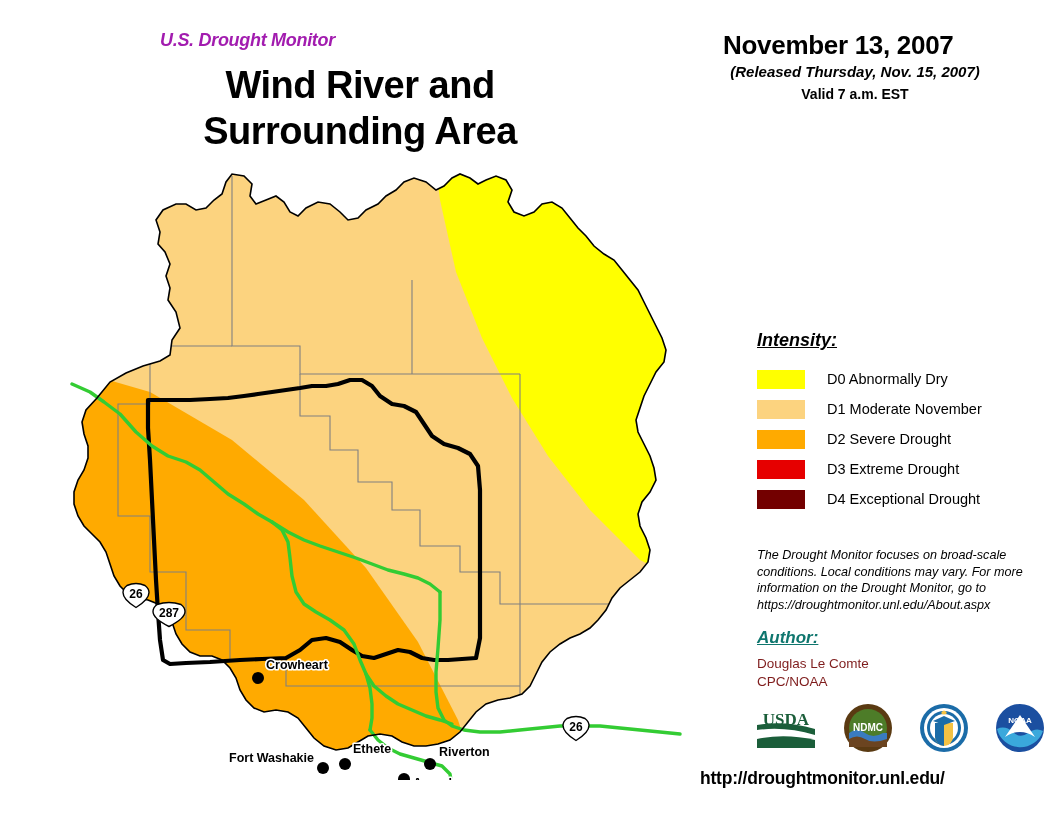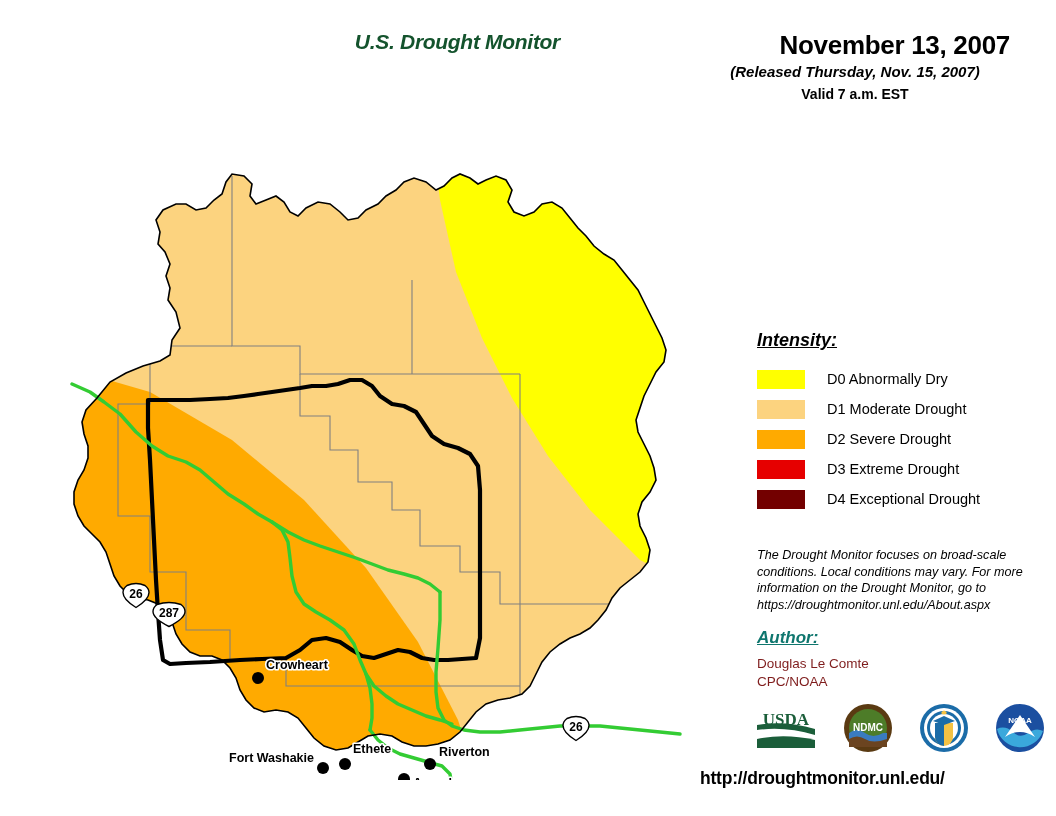--- a/index.html
+++ b/index.html
@@ -5,31 +5,31 @@
   html,body{margin:0;padding:0;}
   body{
     width:1056px;height:816px;background:#ffffff;
     font-family:"Liberation Sans", sans-serif;
     overflow:hidden;position:relative;
   }
   #root{position:absolute;inset:0;width:1056px;height:816px;}
 
   
   .hdr-sub{
-    position:absolute;left:160px;top:30px;width:400px;text-align:right;
-    font-size:21px;font-weight:bold;font-style:italic;color:#14532d;
+    position:absolute;left:160px;top:30px;width:400px;text-align:left;
+    font-size:18px;font-weight:bold;font-style:italic;color:#a21caf;
     letter-spacing:-0.3px;
   }
   .hdr-main{
     position:absolute;left:120px;top:62px;width:480px;text-align:center;
     font-size:38px;font-weight:bold;color:#000;line-height:1.22;
     letter-spacing:-0.5px;
   }
   .date-main{
-    position:absolute;left:700px;top:30px;width:310px;text-align:right;
+    position:absolute;left:723px;top:30px;width:310px;text-align:left;
     font-size:26px;font-weight:bold;color:#000;letter-spacing:-0.3px;
   }
   .date-rel{
     position:absolute;left:700px;top:63px;width:310px;text-align:center;
     font-size:15px;font-weight:bold;font-style:italic;color:#000;
   }
   .date-valid{
     position:absolute;left:700px;top:86px;width:310px;text-align:center;
     font-size:14px;font-weight:bold;color:#000;
   }
@@ -84,20 +84,24 @@
     font-family:"Liberation Sans", sans-serif;
     font-size:12px;font-weight:bold;fill:#000;text-anchor:middle;
   }
 </style>
 </head>
 <body>
 
 <div id="root">
 
   <div class="hdr-sub">U.S. Drought Monitor</div>
+  <div class="hdr-main">
+    <div>Wind River and</div>
+    <div>Surrounding Area</div>
+  </div>
 
   <div class="date-main">November 13, 2007</div>
   <div class="date-rel">(Released Thursday, Nov. 15, 2007)</div>
   <div class="date-valid">Valid 7 a.m. EST</div>
 
   <div id="map">
     <svg width="700" height="620" viewBox="0 0 700 620" xmlns="http://www.w3.org/2000/svg">
       <defs>
 
         <clipPath id="regionClip">
@@ -275,21 +279,21 @@
   </div>
 
   <div class="legend-title">Intensity:</div>
   <div class="legend-list" id="legend-list">
       <div class="legend-row">
         <div class="legend-swatch" style="background: rgb(255, 255, 0);"></div>
         <div class="legend-label">D0 Abnormally Dry</div>
       </div>
       <div class="legend-row">
         <div class="legend-swatch" style="background: rgb(252, 211, 127);"></div>
-        <div class="legend-label">D1 Moderate Drought</div>
+        <div class="legend-label">D1 Moderate November</div>
       </div>
       <div class="legend-row">
         <div class="legend-swatch" style="background: rgb(255, 170, 0);"></div>
         <div class="legend-label">D2 Severe Drought</div>
       </div>
       <div class="legend-row">
         <div class="legend-swatch" style="background: rgb(230, 0, 0);"></div>
         <div class="legend-label">D3 Extreme Drought</div>
       </div>
       <div class="legend-row">

